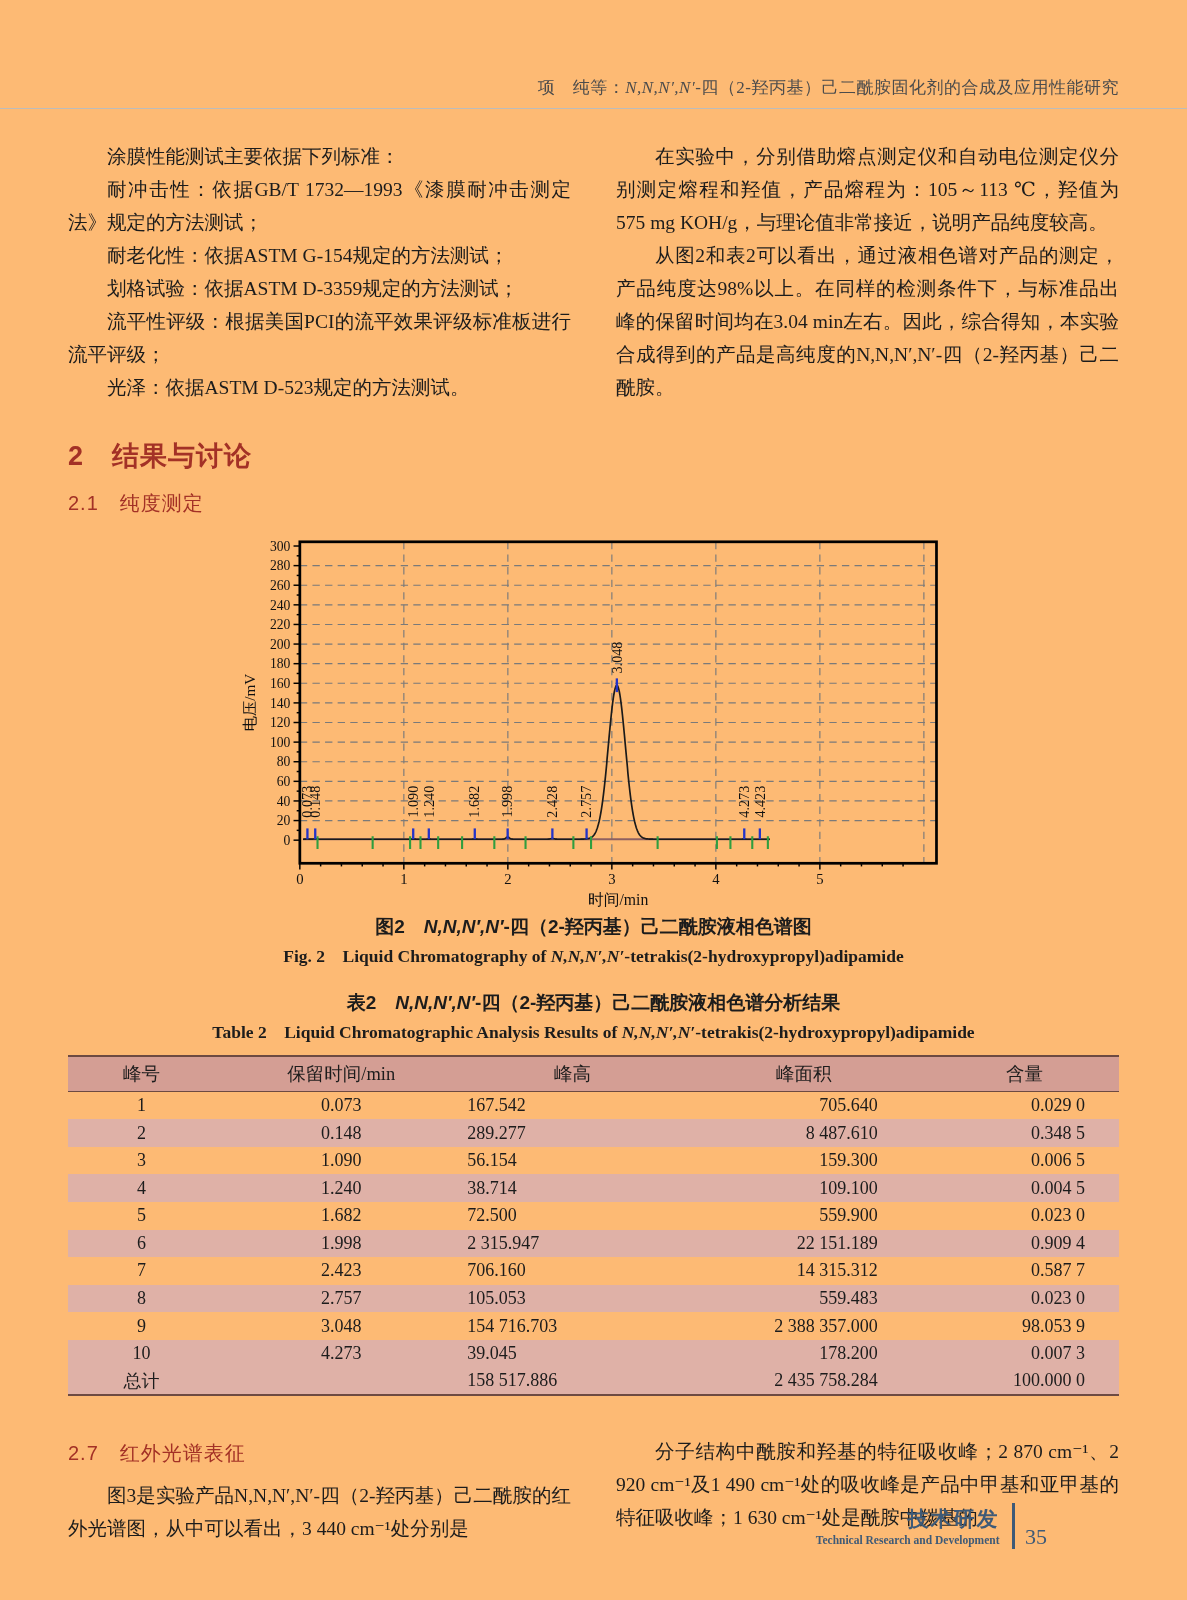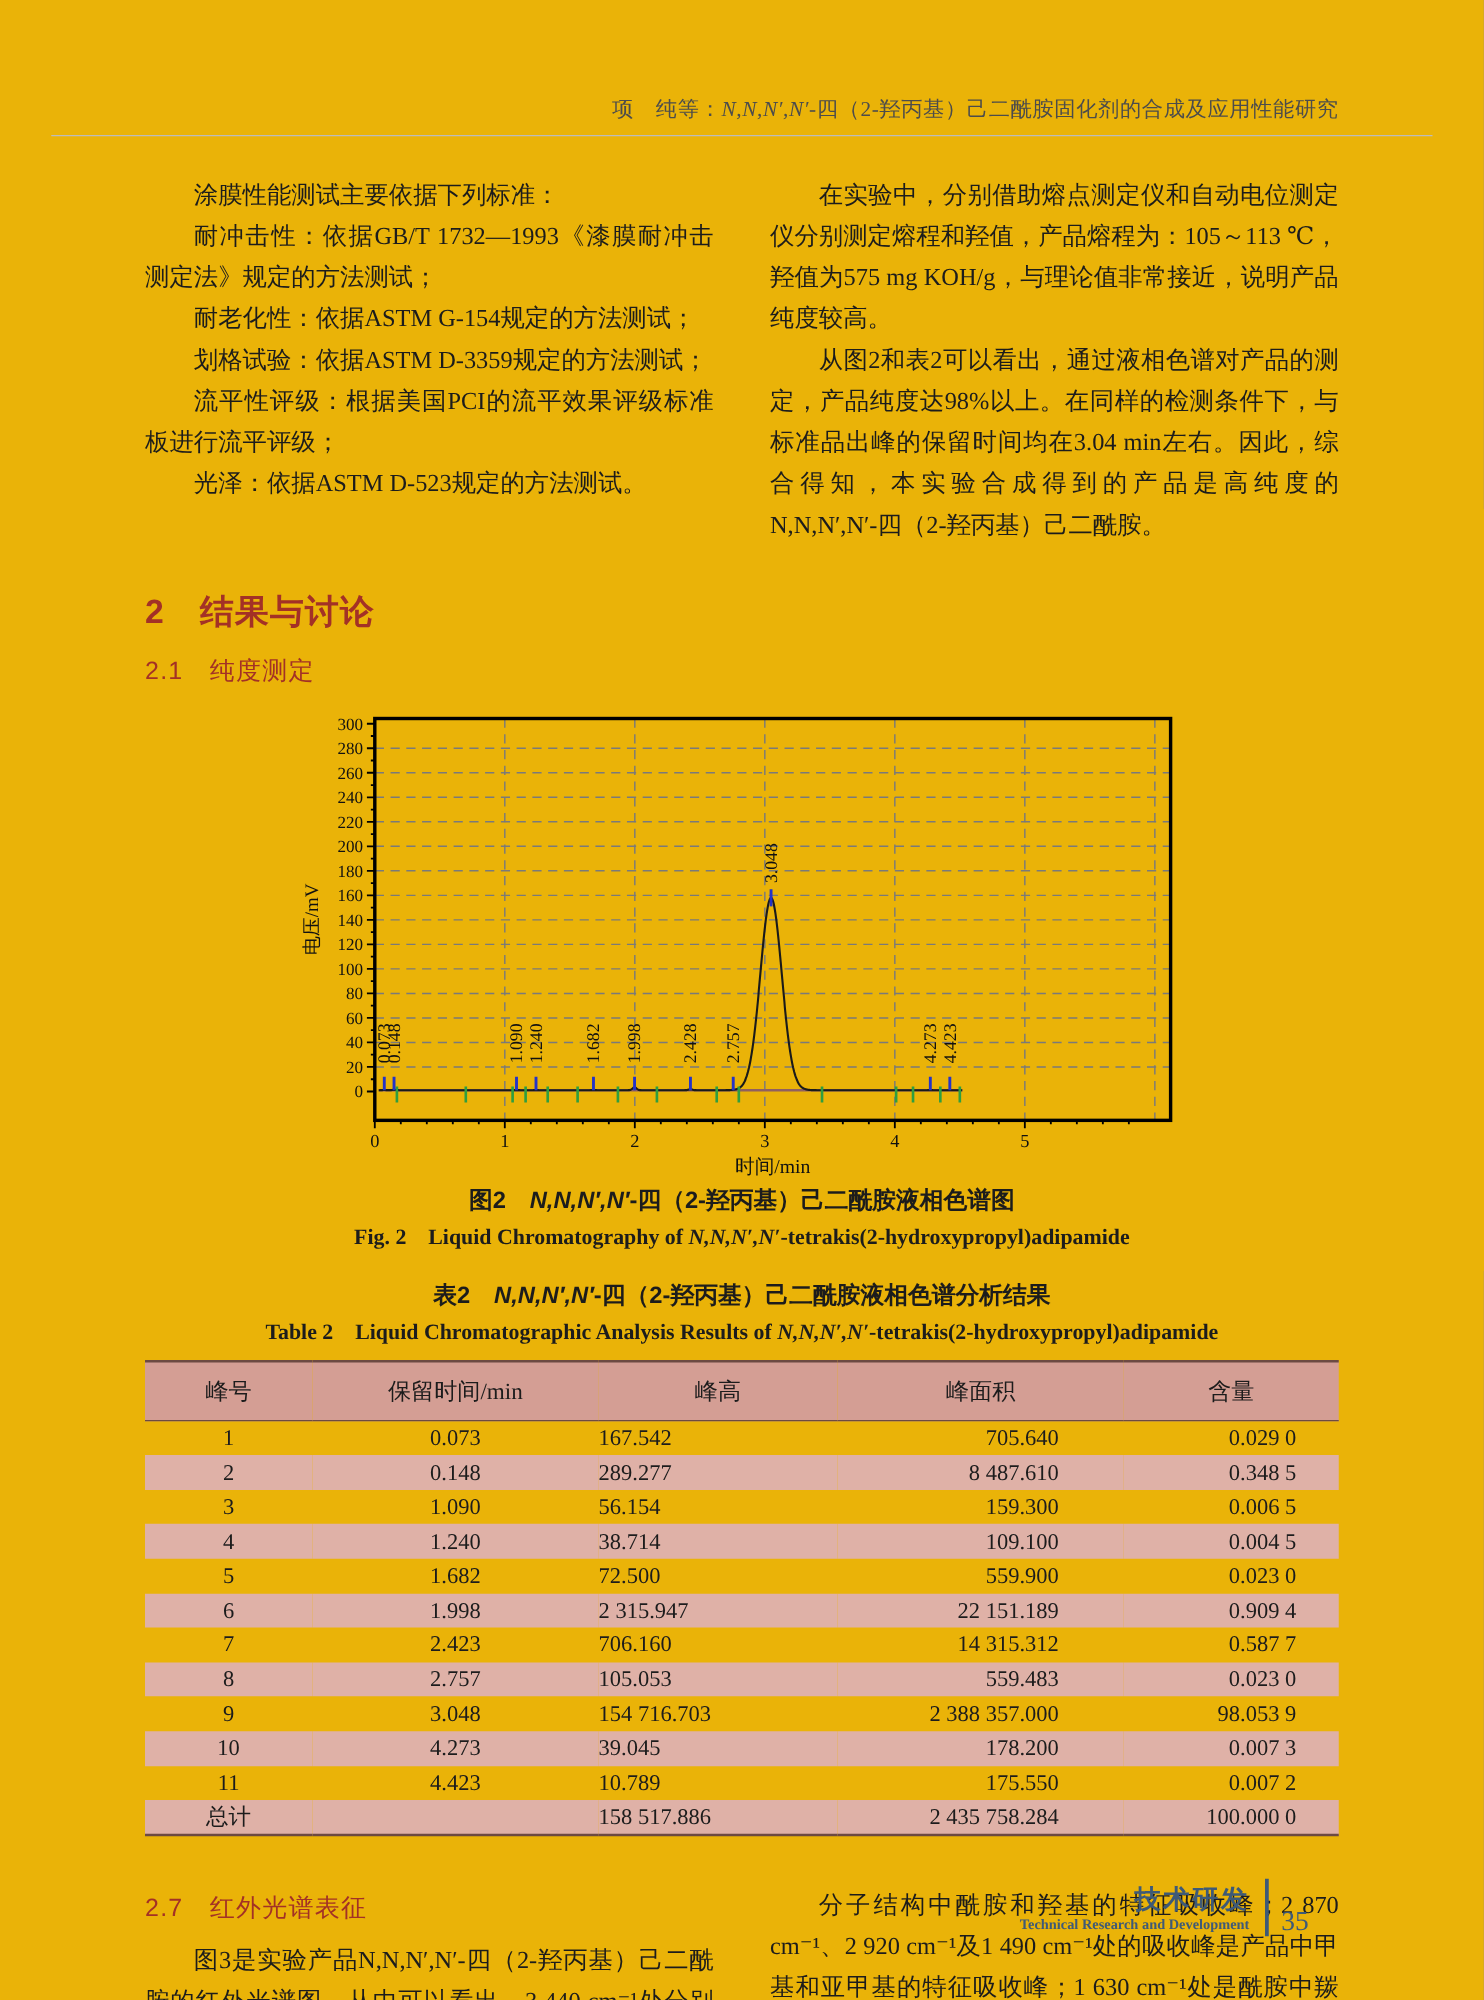--- a/index.html
+++ b/index.html
@@ -1,23 +1,23 @@
 <!DOCTYPE html>
 <html><head>
 <meta charset="utf-8">
 <style>
   :root{
     --heading-red:#a33126; --rule-gray:#bcbcbc; --footer-navy:#3e5a77;
     --th-bg:#d49e94; --stripe-bg:#dfb1a7; --tbl-border:#6d4a42;
   }
   *{box-sizing:border-box;margin:0;padding:0;}
   body{background:#888;}
-  .page{width:1187px;height:1600px;background:#eab308;position:relative;
+  .page{width:1187px;height:1600px;background:#fdba74;position:relative;
         font-family:"Liberation Serif","DejaVu Serif",serif;color:#1c1c1c;
-        padding:0 116px;overflow:hidden;}
+        padding:0 68px;overflow:hidden;}
   
   .pg-header{padding-top:76px;}
   .pg-header .htitle{display:block;text-align:right;font-size:17px;color:#4c4c4c;letter-spacing:.5px;}
   .hrule{border:none;border-top:1.6px solid var(--rule-gray);margin:9px -75px 0 -75px;}
   
   .cols{display:flex;gap:45px;}
   .col{flex:1;min-width:0;}
   .para{font-size:19.5px;line-height:33px;text-align:justify;text-indent:2em;}
   .top-cols{margin-top:31px;}
   
@@ -28,21 +28,21 @@
   
   .chart-wrap{width:706px;margin:8px auto 0 auto;}
   .chart-wrap svg{width:100%;display:block;}
   .caption{ text-align:center;font-weight:bold;}
   .cap-cn{font-size:19px;margin-top:2px;font-family:"Liberation Sans","DejaVu Sans",sans-serif;}
   .cap-en{font-size:17.5px;margin-top:4px;font-family:"Liberation Serif","DejaVu Serif",serif;}
   .tbl-caps{margin-top:22px;}
   
   table.data{width:100%;margin-top:11px;border-collapse:collapse;font-size:18px;
              border-top:2px solid var(--tbl-border);border-bottom:2px solid var(--tbl-border);}
-  table.data th{background:var(--th-bg);font-weight:normal;height:48px;
+  table.data th{background:var(--th-bg);font-weight:normal;height:36px;
                 border-bottom:1.5px solid var(--tbl-border);font-size:18.5px;}
   table.data td{height:27.6px;}
   table.data tr.stripe td{background:var(--stripe-bg);}
   .c0{width:14%;text-align:center;}
   .c1{width:24%;text-align:center;}
   .c2{width:20%;text-align:left;padding-right:58px;}
   .c3{width:24%;text-align:right;padding-right:52px;}
   .c4{width:18%;text-align:right;padding-right:34px;}
   th.c2,th.c3,th.c4{text-align:center;padding-right:0;}
   
@@ -317,27 +317,20 @@
           <td class="c3">2 388 357.000</td>
           <td class="c4">98.053 9</td>
         </tr>
         <tr class="stripe">
           <td class="c0">10</td>
           <td class="c1">4.273</td>
           <td class="c2">39.045</td>
           <td class="c3">178.200</td>
           <td class="c4">0.007 3</td>
         </tr>
-        <tr>
-          <td class="c0">11</td>
-          <td class="c1">4.423</td>
-          <td class="c2">10.789</td>
-          <td class="c3">175.550</td>
-          <td class="c4">0.007 2</td>
-        </tr>
         <tr class="stripe">
           <td class="c0">总计</td>
           <td class="c1"></td>
           <td class="c2">158 517.886</td>
           <td class="c3">2 435 758.284</td>
           <td class="c4">100.000 0</td>
         </tr>
       </tbody>
   </table>
 

